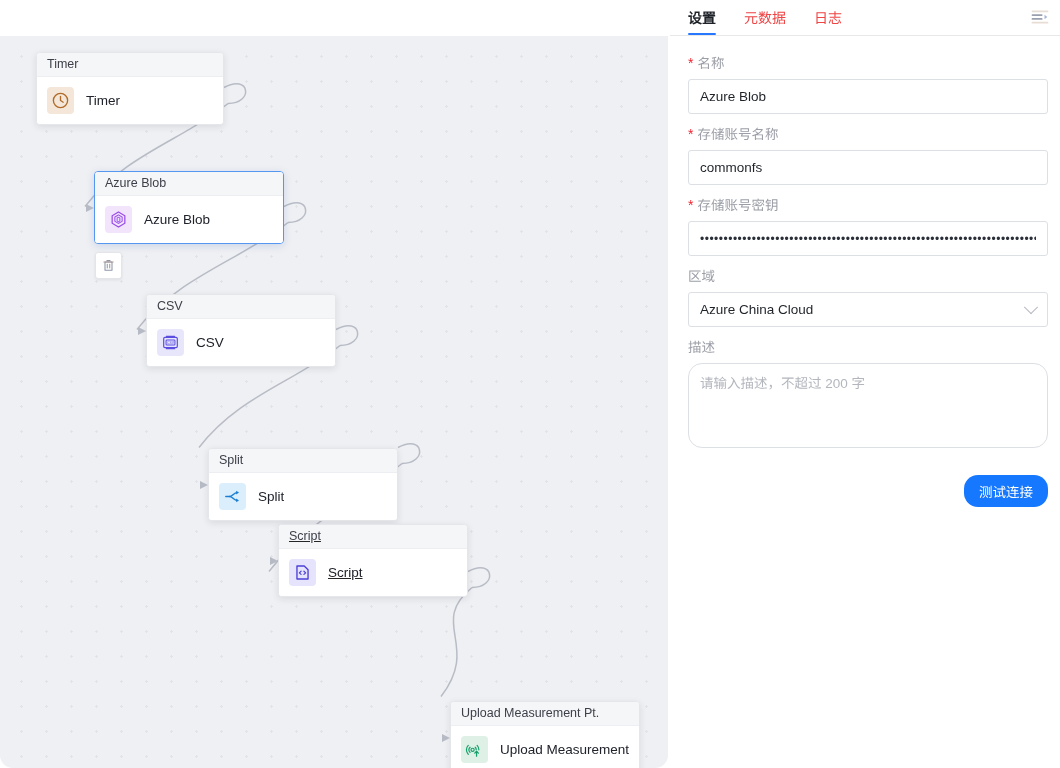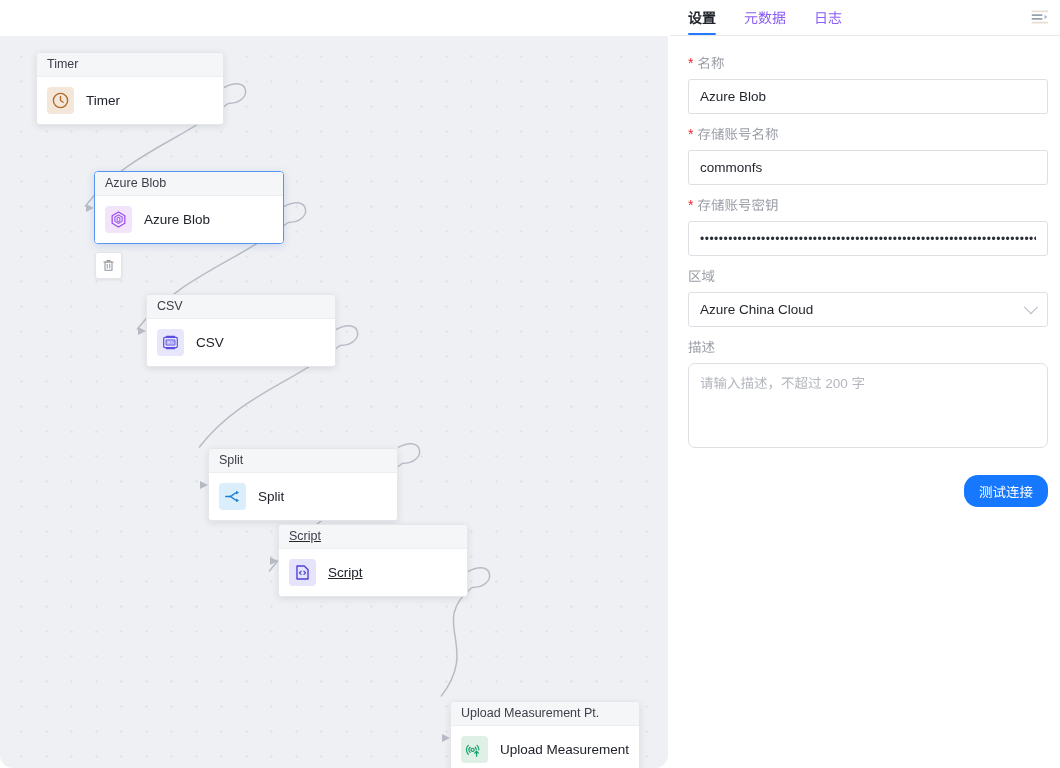--- a/index.html
+++ b/index.html
@@ -84,21 +84,21 @@
     background:#ffffff;box-sizing:border-box;
   }
   #tabbar{
     position:relative;height:36px;
     border-bottom:1px solid #e8e8e8;
     display:flex;align-items:center;padding:16px 18px;
     box-sizing:border-box;
   }
   .tab{
     position:relative;height:35px;line-height:37px;
-    margin-right:28px;font-size:14px;color:#8b5cf6;cursor:pointer;
+    margin-right:28px;font-size:14px;color:#ef4444;cursor:pointer;
     white-space:nowrap;
   }
   .tab.active{color:#1f2329;font-weight:bold;}
   .tab.active:after{
     content:"";position:absolute;left:0;right:0;bottom:0;
     height:2.5px;background:#2878ff;border-radius:2px;
   }
   #menu-fold{
     position:absolute;right:8px;top:7px;width:22px;height:22px;cursor:pointer;
   }
@@ -123,21 +123,21 @@
   .dots{
     letter-spacing:0.5px;font-size:12px;color:#2b2f38;
     white-space:nowrap;overflow:hidden;
   }
   .caret{
     width:9px;height:9px;border-right:1.4px solid #b6b9c1;
     border-bottom:1.4px solid #b6b9c1;transform:rotate(45deg) translate(-2px,-2px);
   }
   .ta{
     width:360px;height:85px;box-sizing:border-box;
-    border:1px solid #dcdfe4;border-radius:7px;background:#fff;
+    border:1px solid #dcdfe4;border-radius:14px;background:#fff;
     padding:8px 11px;font-size:13.5px;color:#1f2329;resize:none;
     font-family:"Liberation Sans","DejaVu Sans",sans-serif;outline:none;
   }
   #btnrow{width:360px;display:flex;justify-content:flex-end;margin-top:24px;}
   #test-btn{
     background:#1677ff;color:#fff;border:none;border-radius:14px;
     height:32px;padding:0 15px;font-size:13.5px;cursor:pointer;
     font-family:"Liberation Sans","DejaVu Sans",sans-serif;
   }
 </style>

